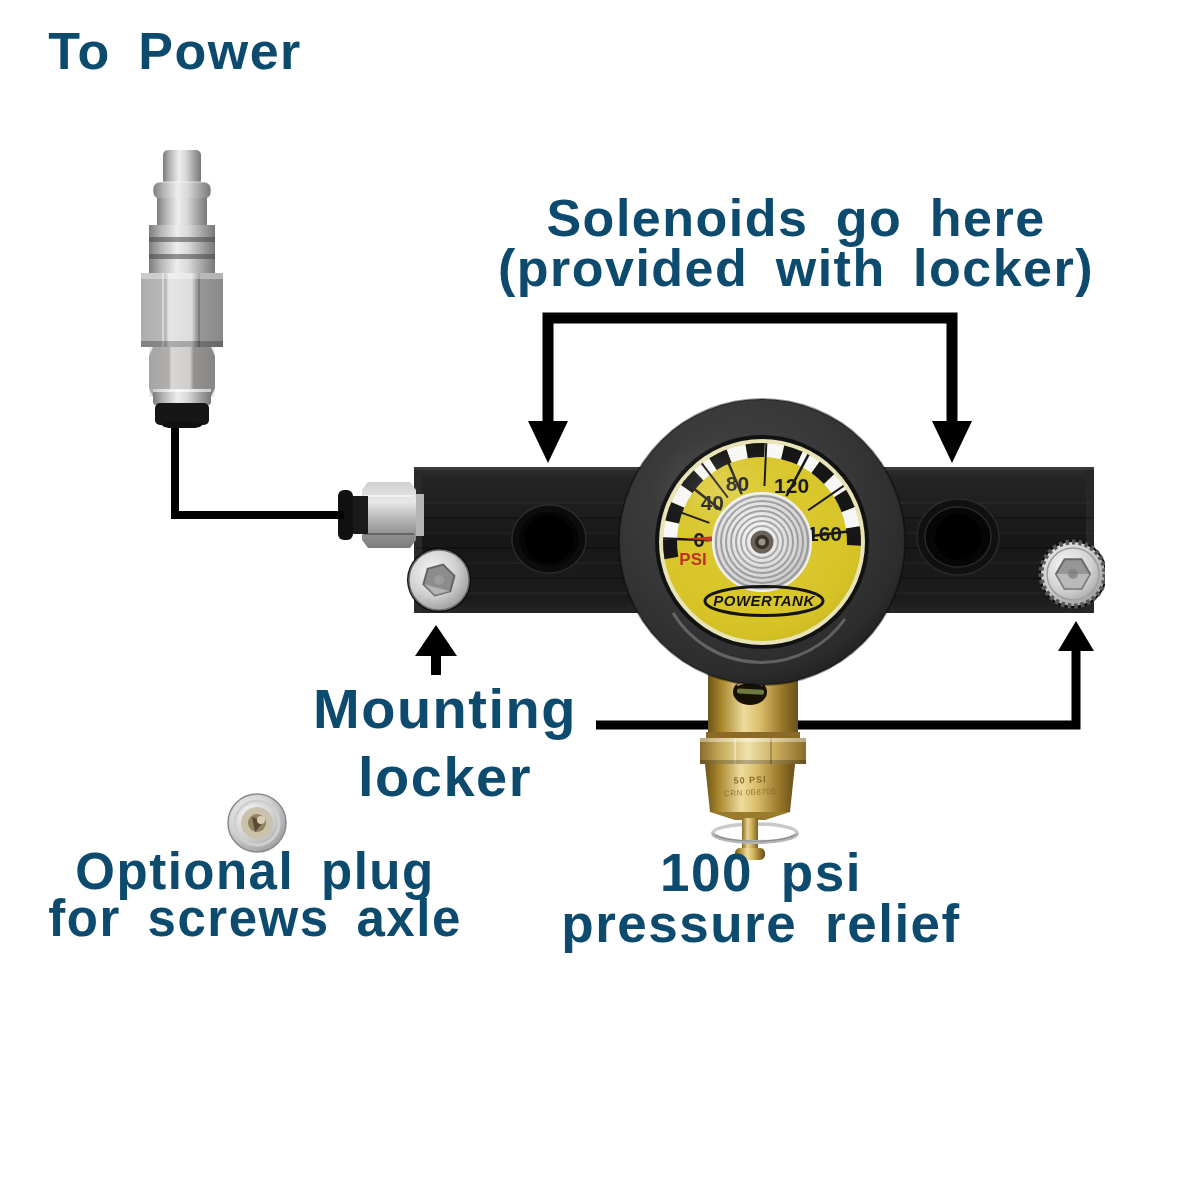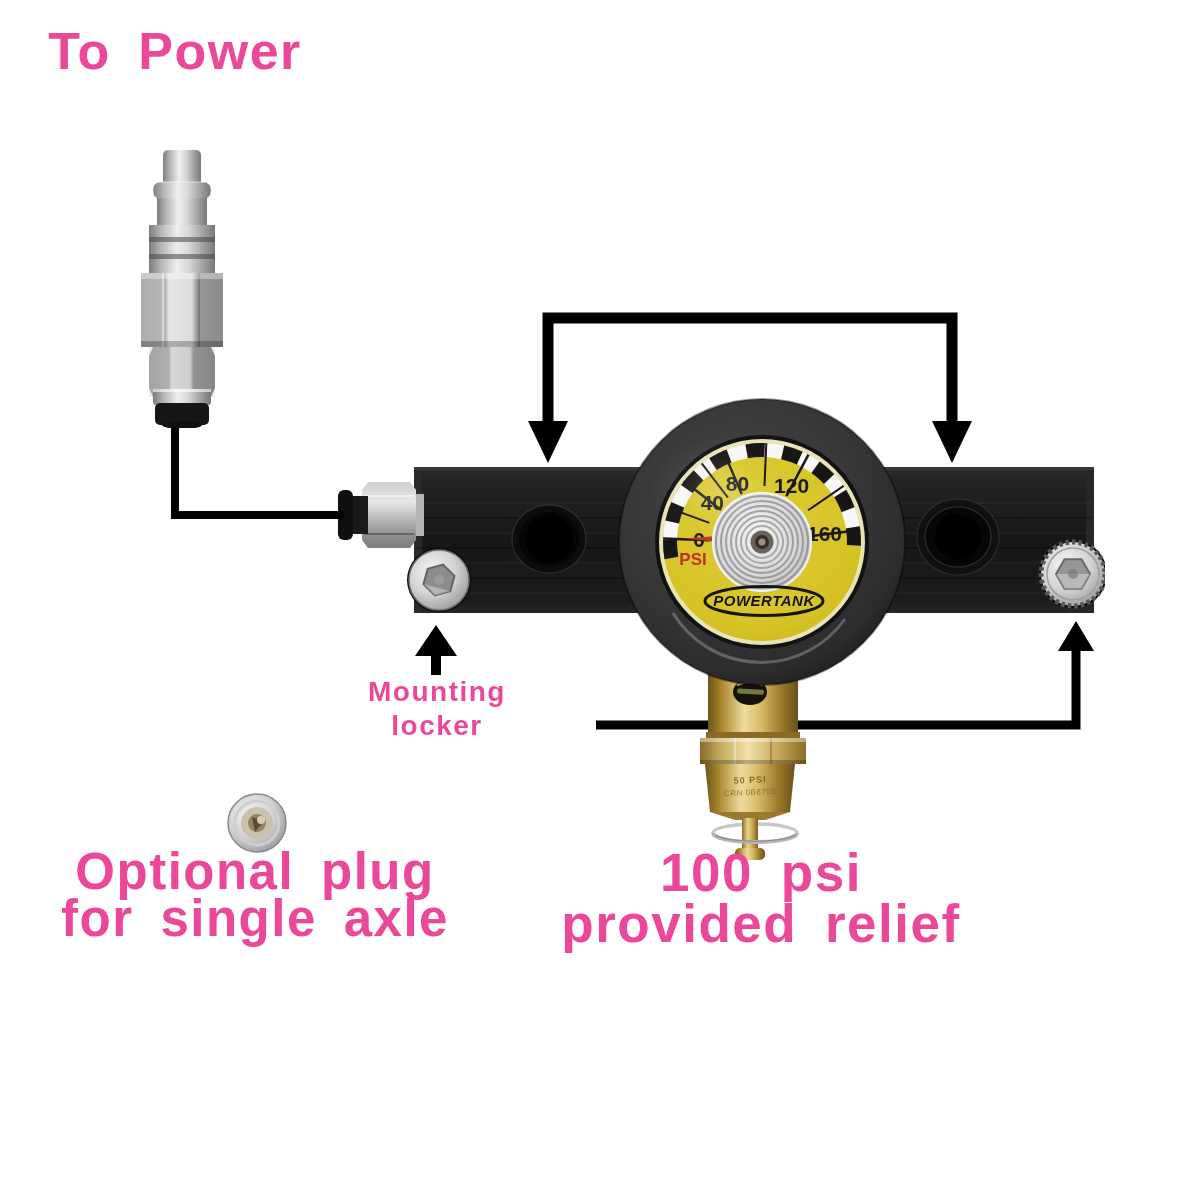--- a/index.html
+++ b/index.html
@@ -1,24 +1,24 @@
 <!DOCTYPE html>
 <html><head>
 <meta charset="utf-8">
 <style>
   html,body{margin:0;padding:0;background:#fff;}
   .canvas{position:relative;width:1200px;height:1200px;background:#ffffff;overflow:hidden;
           font-family:"Liberation Sans",sans-serif;}
   .abs{position:absolute;}
-  .lbl{position:absolute;font-weight:bold;color:#ec4899;text-align:center;
+  .lbl{position:absolute;font-weight:bold;color:#0c4a6e;text-align:center;
        letter-spacing:1.5px;word-spacing:0.22em;}
   .lbl span{display:block;white-space:nowrap;}
   .lbl-tpt{left:8px;top:28px;width:334px;font-size:52px;line-height:0.92;}
   .lbl-sol{left:418px;top:193px;width:756px;font-size:52px;line-height:0.97;}
-  .lbl-mnt{left:278px;top:675px;width:318px;font-size:28px;line-height:1.22;}
+  .lbl-mnt{left:286px;top:675px;width:318px;font-size:56px;line-height:1.22;}
   .lbl-opt{left:12px;top:848px;width:486px;font-size:51px;line-height:0.93;}
   .lbl-rel{left:478px;top:848px;width:566px;font-size:53px;line-height:0.96;}
   svg{display:block;}
 </style>
 </head>
 <body>
 
 <div class="canvas">
 
   <svg class="abs" style="left:330px;top:458px;" width="775" height="165" viewBox="0 0 775 165">
@@ -302,29 +302,33 @@
     <circle cx="32" cy="33" r="16" fill="#cbc2ae"></circle>
     <circle cx="32" cy="33" r="9" fill="#94835f"></circle>
     <polygon points="27,27 39,31 30,42" fill="#584a33"></polygon>
     <circle cx="36" cy="30" r="4" fill="#d8cdb4"></circle>
   </svg>
 
   <div class="lbl lbl-tpt">
     <span>To Power</span>
   </div>
 
+  <div class="lbl lbl-sol">
+    <span>Solenoids go here</span>
+    <span>(provided with locker)</span>
+  </div>
 
   <div class="lbl lbl-mnt">
     <span>Mounting</span>
     <span>locker</span>
   </div>
 
   <div class="lbl lbl-opt">
     <span>Optional plug</span>
-    <span>for single axle</span>
+    <span>for screws axle</span>
   </div>
 
   <div class="lbl lbl-rel">
     <span>100 psi</span>
-    <span>provided relief</span>
+    <span>pressure relief</span>
   </div>
 
 </div>
 
 </body></html>

